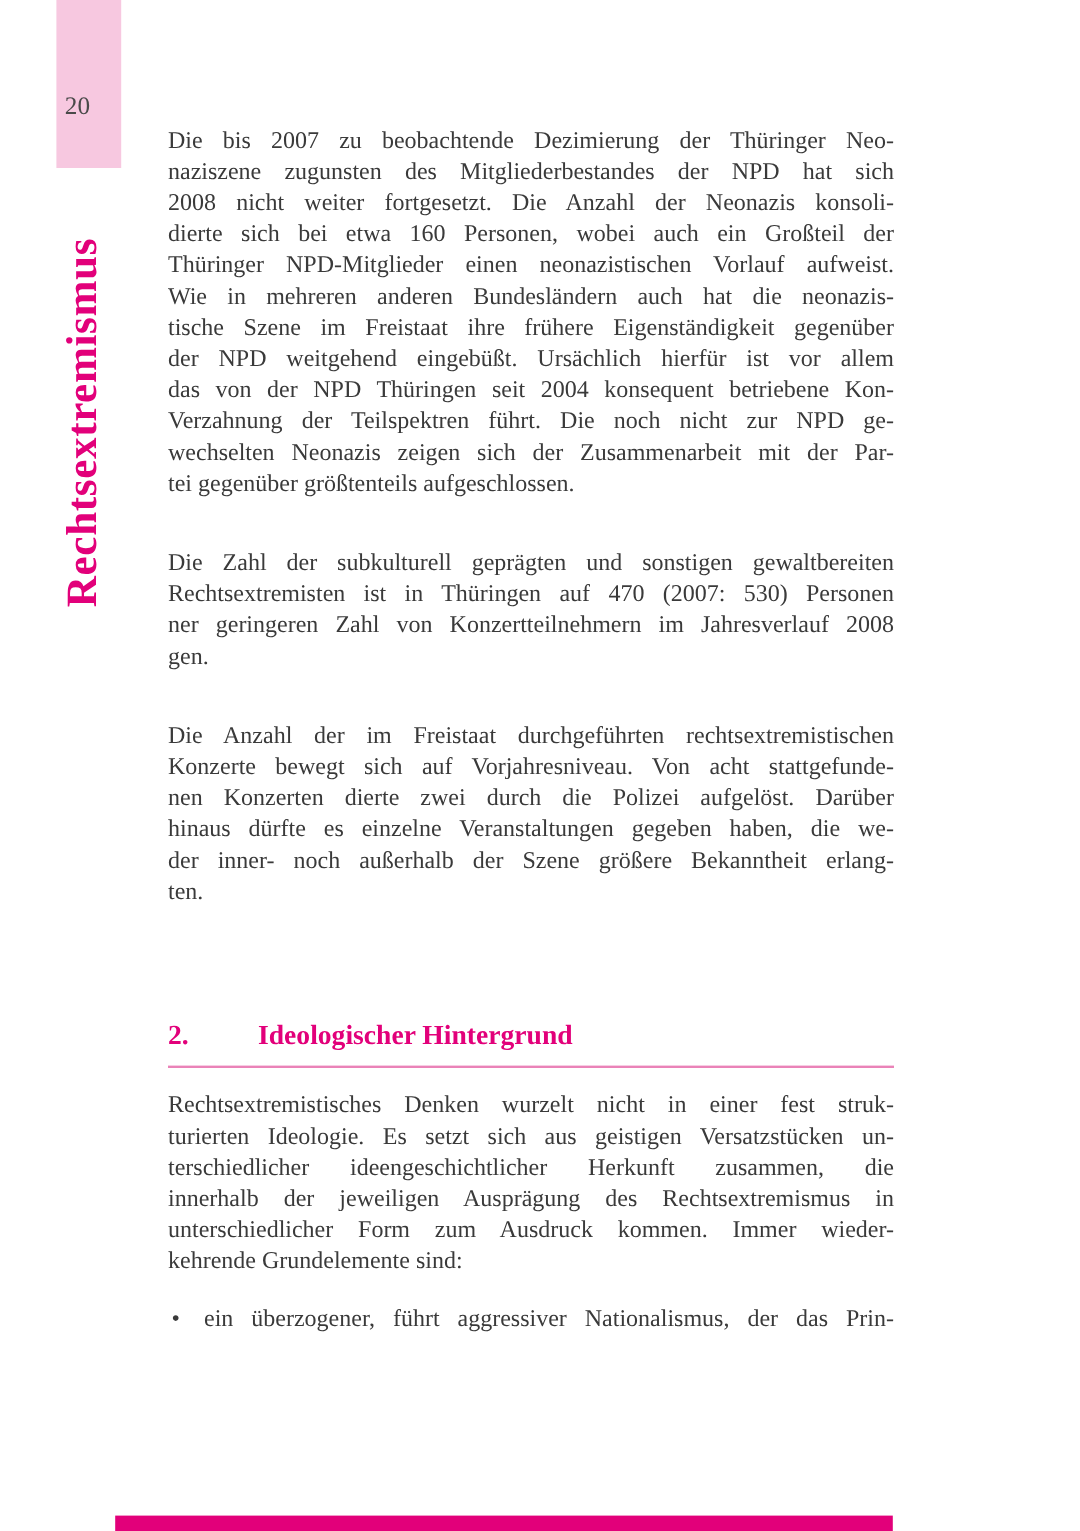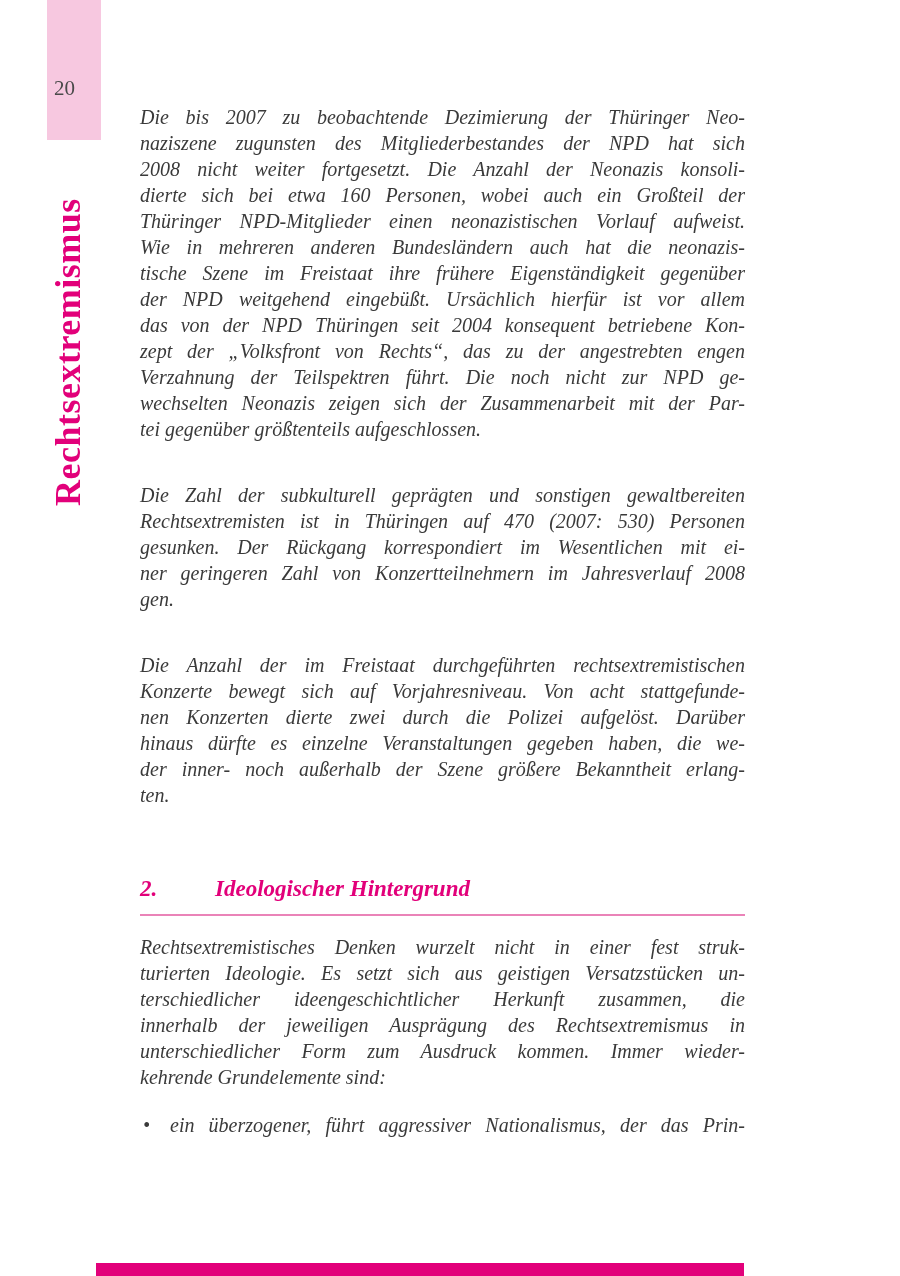--- a/index.html
+++ b/index.html
@@ -29,28 +29,28 @@
     position:absolute;left:47px;top:506px;
     transform-origin:0 0;
     transform:rotate(-90deg);
     white-space:nowrap;
     font-size:36px;font-weight:bold;
     color:var(--accent);
     letter-spacing:0.5px;
   }
   .main{
     position:absolute;left:140px;top:104px;width:605px;
-    font-size:20px;line-height:26px;font-style:italic;
+    font-size:20px;line-height:26px;
   }
   .para{margin:0;}
   .para + .para{margin-top:40px;}
   .line{text-align:justify;text-align-last:justify;}
   .line-last{text-align-last:left;}
   .heading{
-    margin-top:66px;
+    margin-top:92px;
     font-size:23px;line-height:30px;font-weight:bold;
     color:var(--accent);
   }
   .h-num{display:inline-block;width:75px;}
   .rule{
     margin-top:10px;height:2px;width:100%;
     background:var(--rule);
   }
   .para-after-heading{margin-top:18px;}
   .bullet-item{
@@ -83,30 +83,28 @@
     <div class="para">
         <div class="line">Die bis 2007 zu beobachtende Dezimierung der Thüringer Neo-</div>
         <div class="line">naziszene zugunsten des Mitgliederbestandes der NPD hat sich</div>
         <div class="line">2008 nicht weiter fortgesetzt. Die Anzahl der Neonazis konsoli-</div>
         <div class="line">dierte sich bei etwa 160 Personen, wobei auch ein Großteil der</div>
         <div class="line">Thüringer NPD-Mitglieder einen neonazistischen Vorlauf aufweist.</div>
         <div class="line">Wie in mehreren anderen Bundesländern auch hat die neonazis-</div>
         <div class="line">tische Szene im Freistaat ihre frühere Eigenständigkeit gegenüber</div>
         <div class="line">der NPD weitgehend eingebüßt. Ursächlich hierfür ist vor allem</div>
         <div class="line">das von der NPD Thüringen seit 2004 konsequent betriebene Kon-</div>
-        <div class="line">zept der „Volksfront von Rechts“, das zu der angestrebten engen</div>
         <div class="line">Verzahnung der Teilspektren führt. Die noch nicht zur NPD ge-</div>
         <div class="line">wechselten Neonazis zeigen sich der Zusammenarbeit mit der Par-</div>
         <div class="line line-last">tei gegenüber größtenteils aufgeschlossen.</div>
       </div>
 
     <div class="para">
         <div class="line">Die Zahl der subkulturell geprägten und sonstigen gewaltbereiten</div>
         <div class="line">Rechtsextremisten ist in Thüringen auf 470 (2007: 530) Personen</div>
-        <div class="line">gesunken. Der Rückgang korrespondiert im Wesentlichen mit ei-</div>
         <div class="line">ner geringeren Zahl von Konzertteilnehmern im Jahresverlauf 2008</div>
         <div class="line line-last">gen.</div>
       </div>
 
     <div class="para">
         <div class="line">Die Anzahl der im Freistaat durchgeführten rechtsextremistischen</div>
         <div class="line">Konzerte bewegt sich auf Vorjahresniveau. Von acht stattgefunde-</div>
         <div class="line">nen Konzerten dierte zwei durch die Polizei aufgelöst. Darüber</div>
         <div class="line">hinaus dürfte es einzelne Veranstaltungen gegeben haben, die we-</div>
         <div class="line">der inner- noch außerhalb der Szene größere Bekanntheit erlang-</div>

